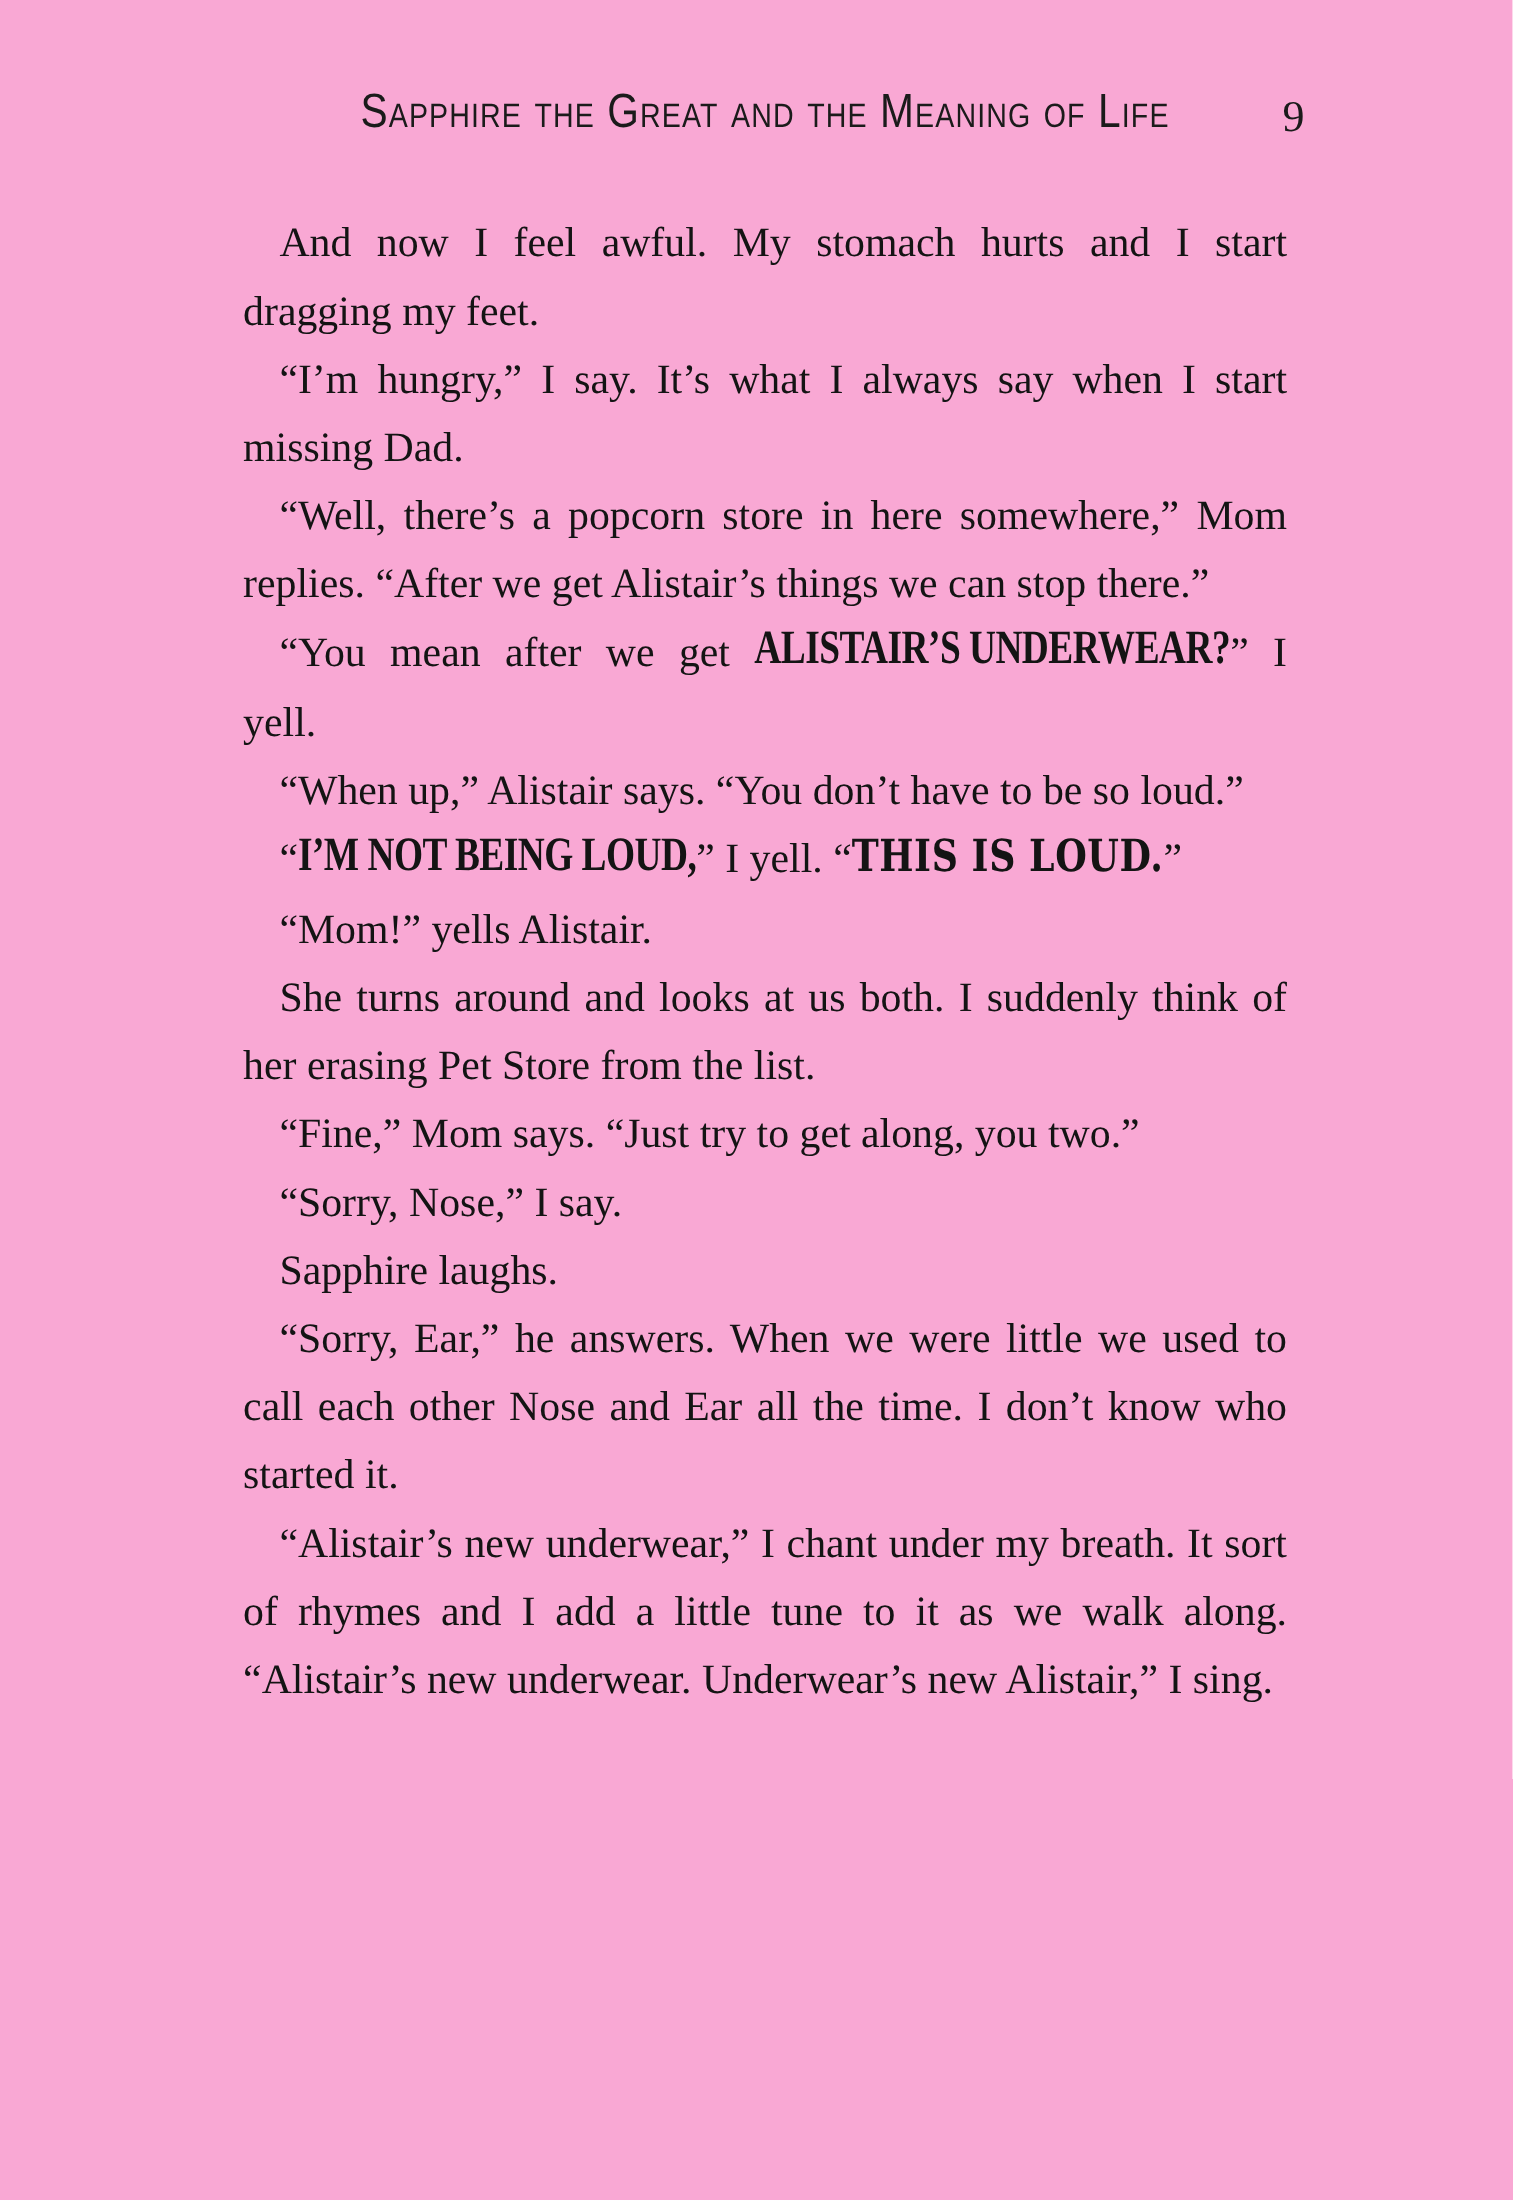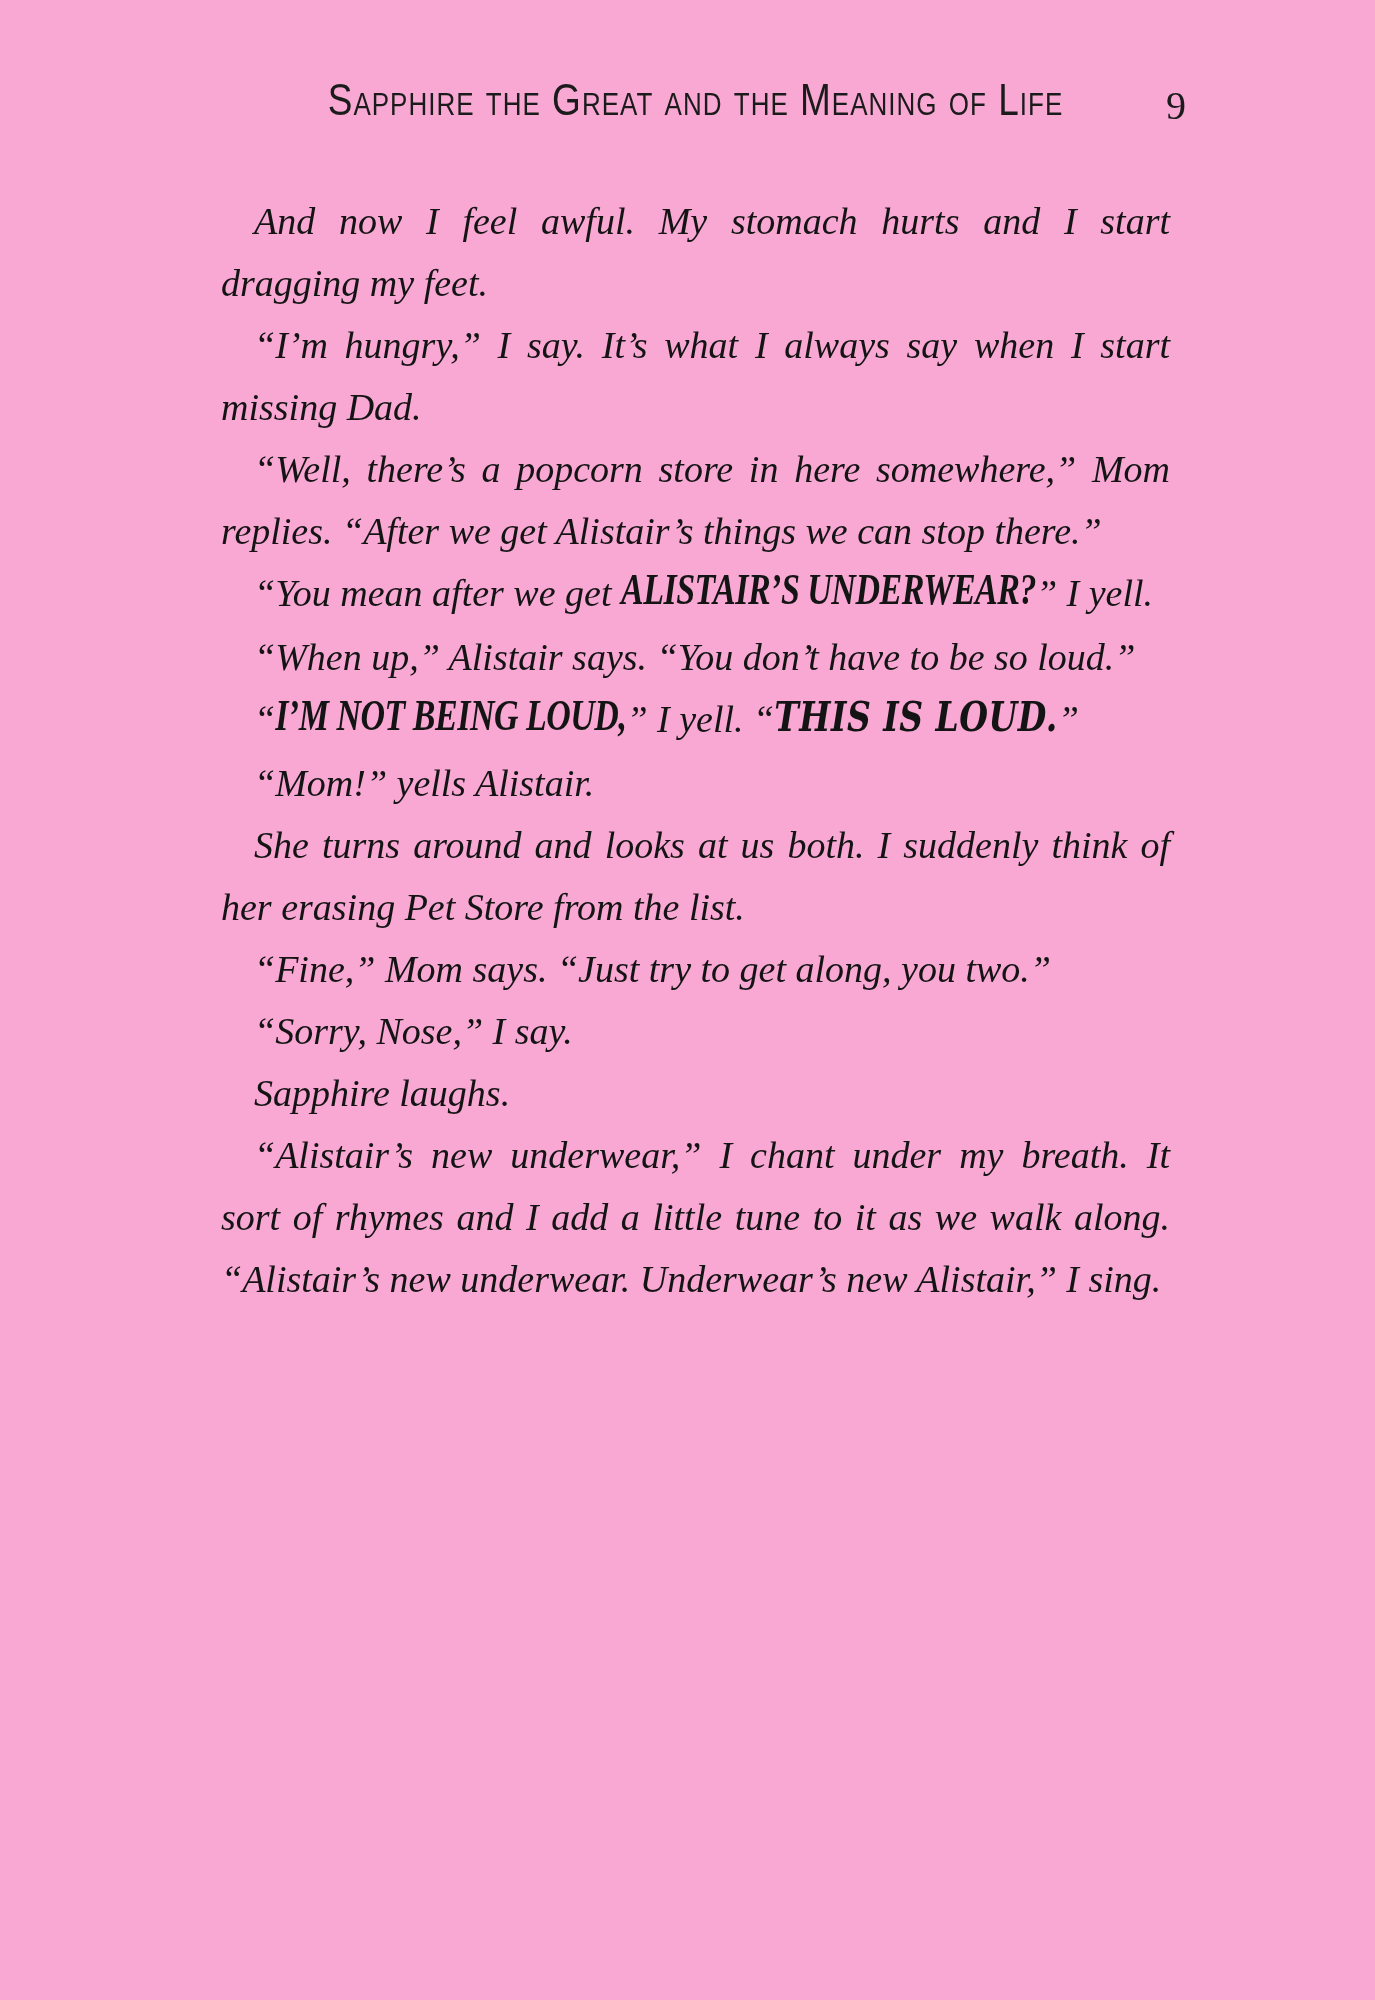--- a/index.html
+++ b/index.html
@@ -50,21 +50,20 @@
     top: 190px;
     width: 949px;
     font-size: 38px;
     line-height: 62px;
     text-align: justify;
   }
   .para {
     margin: 0;
     padding: 0;
     text-indent: 33px;
-    font-style: italic;
   }
   .seg-normal {
     font-family: "Liberation Serif", serif;
   }
   .seg-caps {
     display: inline-block;
     font-family: "Liberation Serif", serif;
     font-weight: 700;
     font-size: 34px;
     letter-spacing: -0.5px;
@@ -99,15 +98,16 @@
       <p class="para"><span class="seg-normal">“I’m hungry,” I say. It’s what I always say when I start missing Dad.</span></p>
       <p class="para"><span class="seg-normal">“Well, there’s a popcorn store in here somewhere,” Mom replies. “After we get Alistair’s things we can stop there.”</span></p>
       <p class="para"><span class="seg-normal">“You mean after we get </span><span class="seg-caps">ALISTAIR’S UNDERWEAR?</span><span class="seg-normal">” I yell.</span></p>
       <p class="para"><span class="seg-normal">“When up,” Alistair says. “You don’t have to be so loud.”</span></p>
       <p class="para"><span class="seg-normal">“</span><span class="seg-caps">I’M NOT BEING LOUD,</span><span class="seg-normal">” I yell. “</span><span class="seg-loud">THIS IS LOUD.</span><span class="seg-normal">”</span></p>
       <p class="para"><span class="seg-normal">“Mom!” yells Alistair.</span></p>
       <p class="para"><span class="seg-normal">She turns around and looks at us both. I suddenly think of her erasing Pet Store from the list.</span></p>
       <p class="para"><span class="seg-normal">“Fine,” Mom says. “Just try to get along, you two.”</span></p>
       <p class="para"><span class="seg-normal">“Sorry, Nose,” I say.</span></p>
       <p class="para"><span class="seg-normal">Sapphire laughs.</span></p>
+      <p class="para"><span class="seg-normal">“Sorry, Ear,” he answers. When we were little we used to call each other Nose and Ear all the time. I don’t know who started it.</span></p>
       <p class="para"><span class="seg-normal">“Alistair’s new underwear,” I chant under my breath. It sort of rhymes and I add a little tune to it as we walk along. “Alistair’s new underwear. Underwear’s new Alistair,” I sing.</span></p>
     </main>
 </div>
 
 </body></html>

